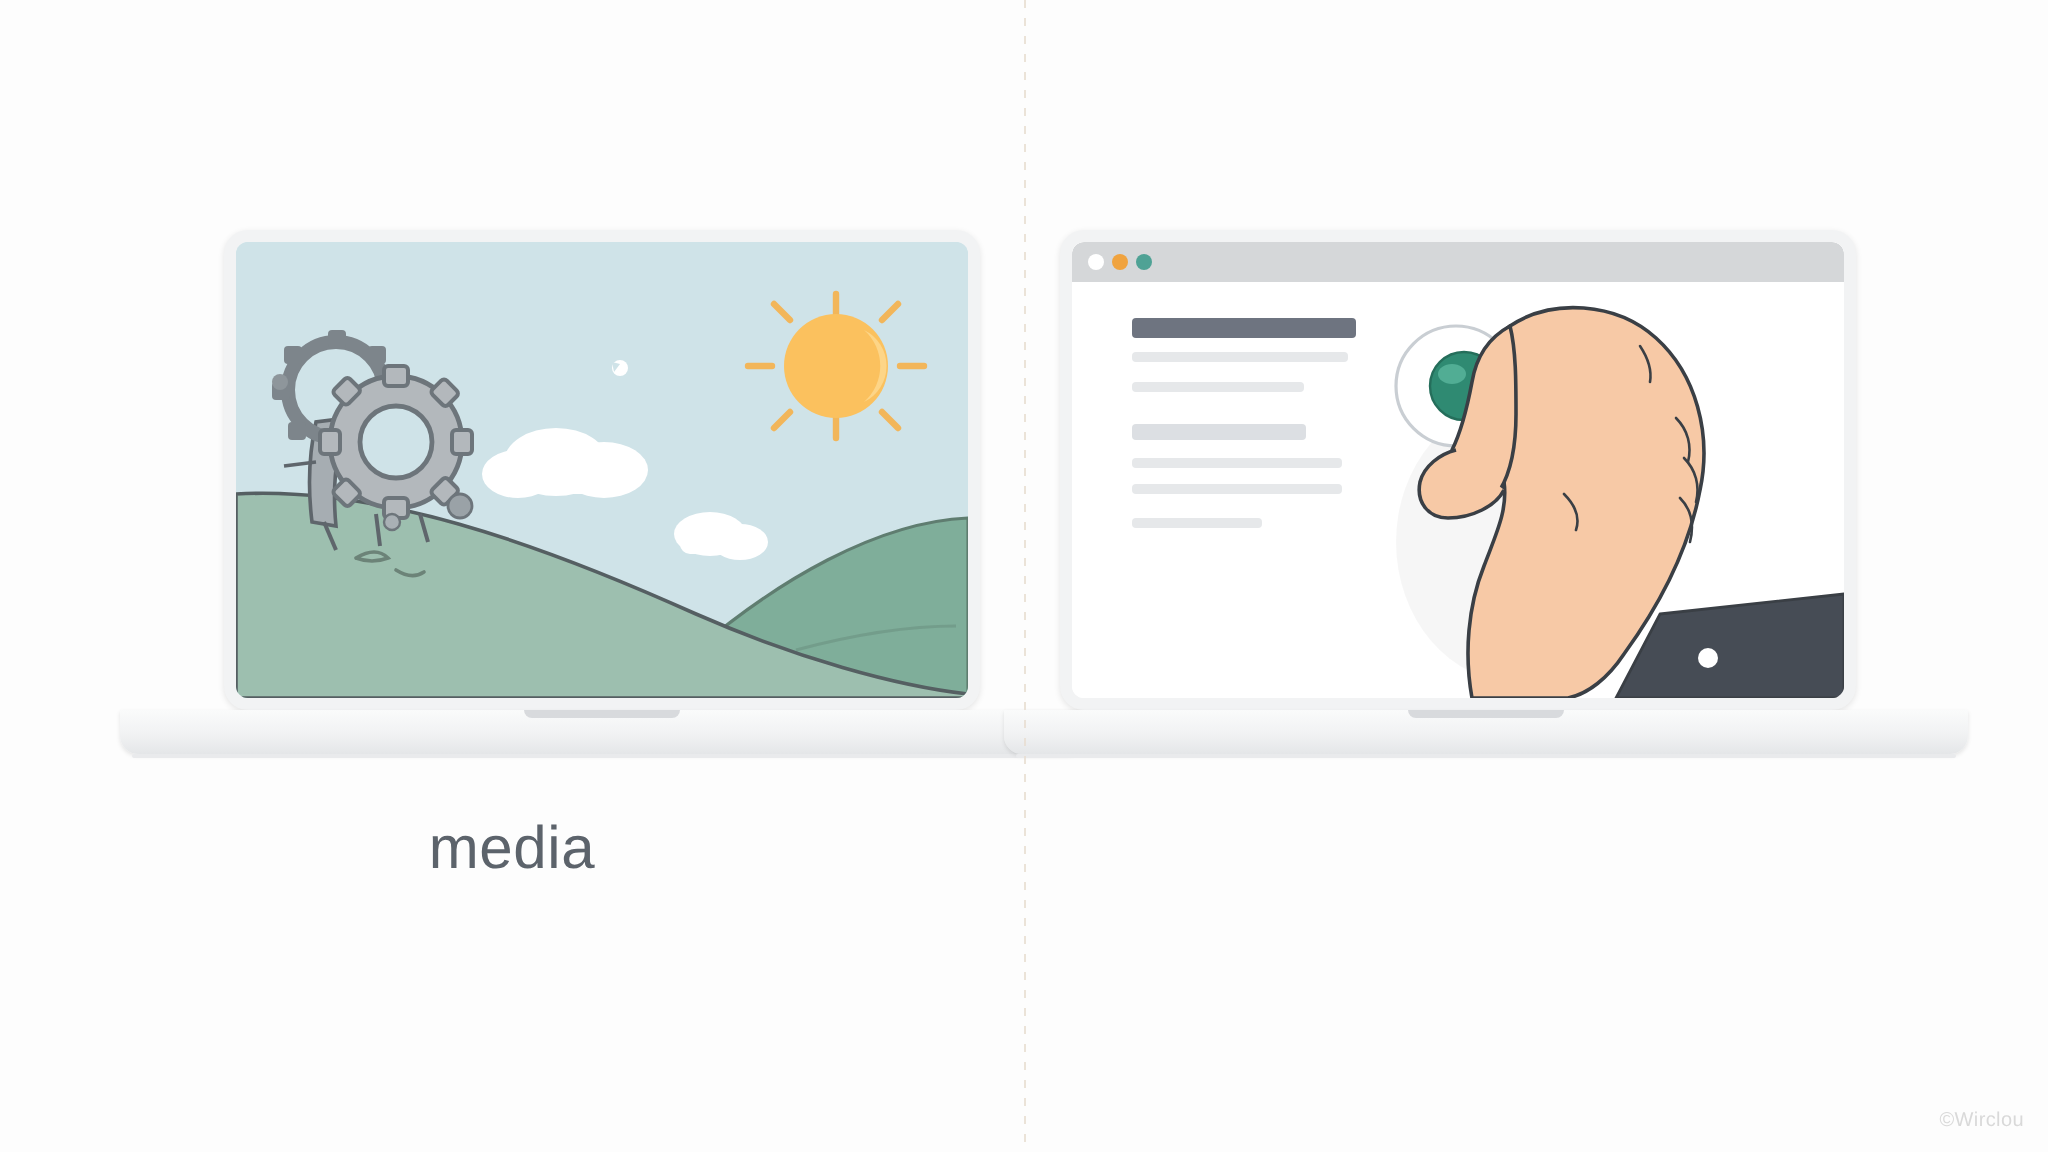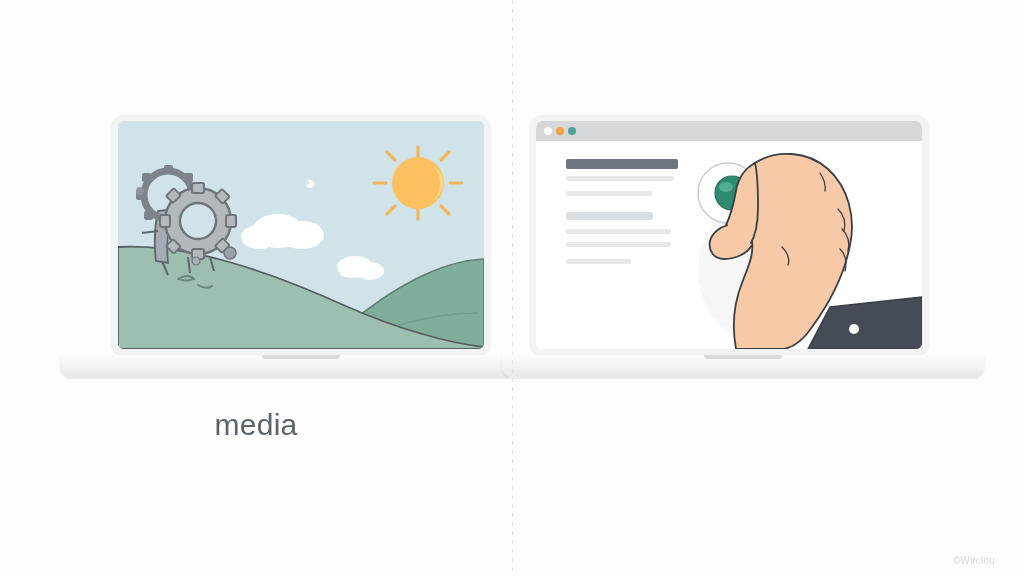--- a/index.html
+++ b/index.html
@@ -127,21 +127,21 @@
     font-size: 30px;
     font-weight: 400;
     color: #5c636b;
     letter-spacing: .3px;
   }
   .caption.left  { left: 0; }
 
   
   .watermark {
     position: absolute;
-    right: 29px;
+    right: 12px;
     bottom: 10px;
     font-size: 10px;
     color: #d9d9d9;
     letter-spacing: .2px;
   }
 
   svg { display: block; }
 </style>
 </head>
 <body>

